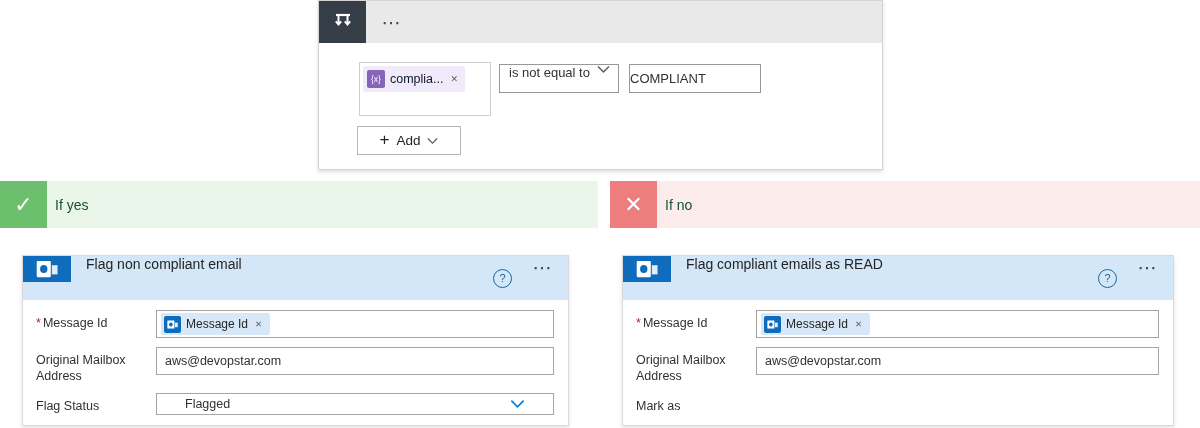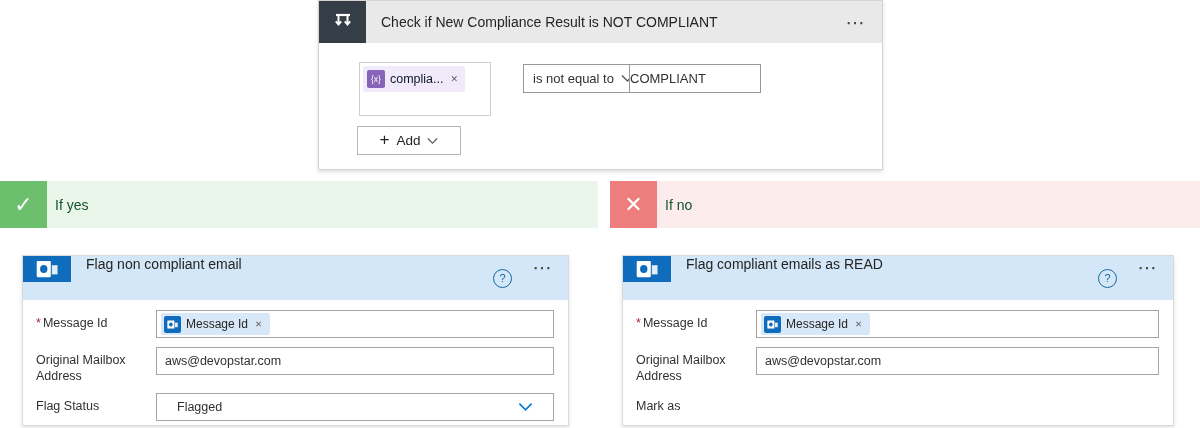--- a/index.html
+++ b/index.html
@@ -16,22 +16,22 @@
              color:#484644;letter-spacing:2px;cursor:pointer;user-select:none;}
   .token-box{position:absolute;left:40px;top:61px;width:132px;height:54px;border:1px solid #d0cecc;
              background:#fff;box-sizing:border-box;padding:3px;}
   .token-pill{display:inline-flex;align-items:center;background:#f0eafa;border-radius:2px;height:26px;
               padding-right:5px;cursor:pointer;}
   .token-pill-icon{width:18px;height:18px;margin:0 5px 0 4px;background:#8764b8;color:#fff;font-size:8.5px;
                    display:flex;align-items:center;justify-content:center;border-radius:2px;flex:none;}
   .token-label{font-size:12.5px;color:#0f172a;margin-right:5px;white-space:nowrap;}
   .token-remove{font-size:9px;color:#605e5c;cursor:pointer;padding:1px 2px;}
   .op-dropdown{position:absolute;left:180px;top:63px;width:120px;height:29px;border:1px solid #9a9896;
-               background:#fff;box-sizing:border-box;display:flex;align-items:center;
-               padding:0 8px 0 9px;font-size:13px;color:#323130;cursor:pointer;margin-left:24px;}
+               background:#fff;box-sizing:border-box;display:flex;align-items:flex-start;
+               padding:0 8px 0 9px;font-size:13px;color:#323130;cursor:pointer;}
   .dd-text{flex:1;white-space:nowrap;overflow:hidden;}
   .chev{color:#605e5c;display:flex;flex:none;}
   .value-input{position:absolute;left:310px;top:63px;width:132px;height:29px;border:1px solid #9a9896;
                box-sizing:border-box;padding:0 0;font-size:13px;font-family:inherit;color:#323130;background:#fff;}
   .add-btn{position:absolute;left:38px;top:125px;width:104px;height:29px;border:1px solid #b8b6b4;background:#fff;
            box-sizing:border-box;display:flex;align-items:center;justify-content:center;gap:7px;
            font-size:13.5px;color:#252423;cursor:pointer;}
   .add-plus{font-size:17px;margin-top:-2px;}
 
   
@@ -65,39 +65,38 @@
   .text-field{width:100%;height:28px;border:1px solid #a8a6a4;box-sizing:border-box;font-size:12.5px;
               font-family:inherit;padding:0 8px;color:#323130;background:#fff;}
   .pill-field{height:28px;border:1px solid #a8a6a4;box-sizing:border-box;display:flex;align-items:center;
               padding:0 4px;background:#fff;cursor:text;}
   .pill{display:inline-flex;align-items:center;background:#d8e8f8;border-radius:2px;height:22px;
         padding-right:6px;cursor:pointer;}
   .pill-icon{width:17px;height:17px;margin:0 5px 0 3px;background:#0f6cbd;border-radius:2px;
              display:flex;align-items:center;justify-content:center;flex:none;}
   .pill-label{font-size:12px;color:#252423;margin-right:5px;white-space:nowrap;}
   .pill-remove{font-size:8.5px;color:#605e5c;cursor:pointer;padding:1px 2px;}
-  .dropdown-field{height:28px;border:1px solid #a8a6a4;box-sizing:border-box;display:flex;align-items:center;
-                  padding:0 20px;background:#fff;font-size:12.5px;color:#323130;cursor:pointer;}
+  .dropdown-field{height:22px;border:1px solid #a8a6a4;box-sizing:border-box;display:flex;align-items:center;
+                  padding:0 28px;background:#fff;font-size:12.5px;color:#323130;cursor:pointer;}
   .dd-chev-blue{color:#0078d4;display:flex;flex:none;}
 </style>
 </head>
 <body>
 
 <div class="canvas">
 
   <div class="cond-card">
     <div class="cond-header">
       <div class="cond-icon-box">
         <svg viewBox="0 0 24 24" width="24" height="24" aria-hidden="true">
           <path d="M5 5h14" stroke="#fff" stroke-width="2.2" fill="none"></path>
           <path d="M7.5 5v8.5M16.5 5v8.5" stroke="#fff" stroke-width="2" fill="none"></path>
           <path d="M4.8 11.4l2.7 3 2.7-3M13.8 11.4l2.7 3 2.7-3" stroke="#fff" stroke-width="2" fill="none"></path>
         </svg>
       </div>
-      <div class="cond-title">Check if New Compliance Result is NOT COMPLIANT</div>
       <div class="menu-dots">⋯</div>
     </div>
 
     <div class="token-box">
       <span class="token-pill">
         <span class="token-pill-icon">{x}</span>
         <span class="token-label">complia...</span>
         <span class="token-remove">✕</span>
       </span>
     </div>

